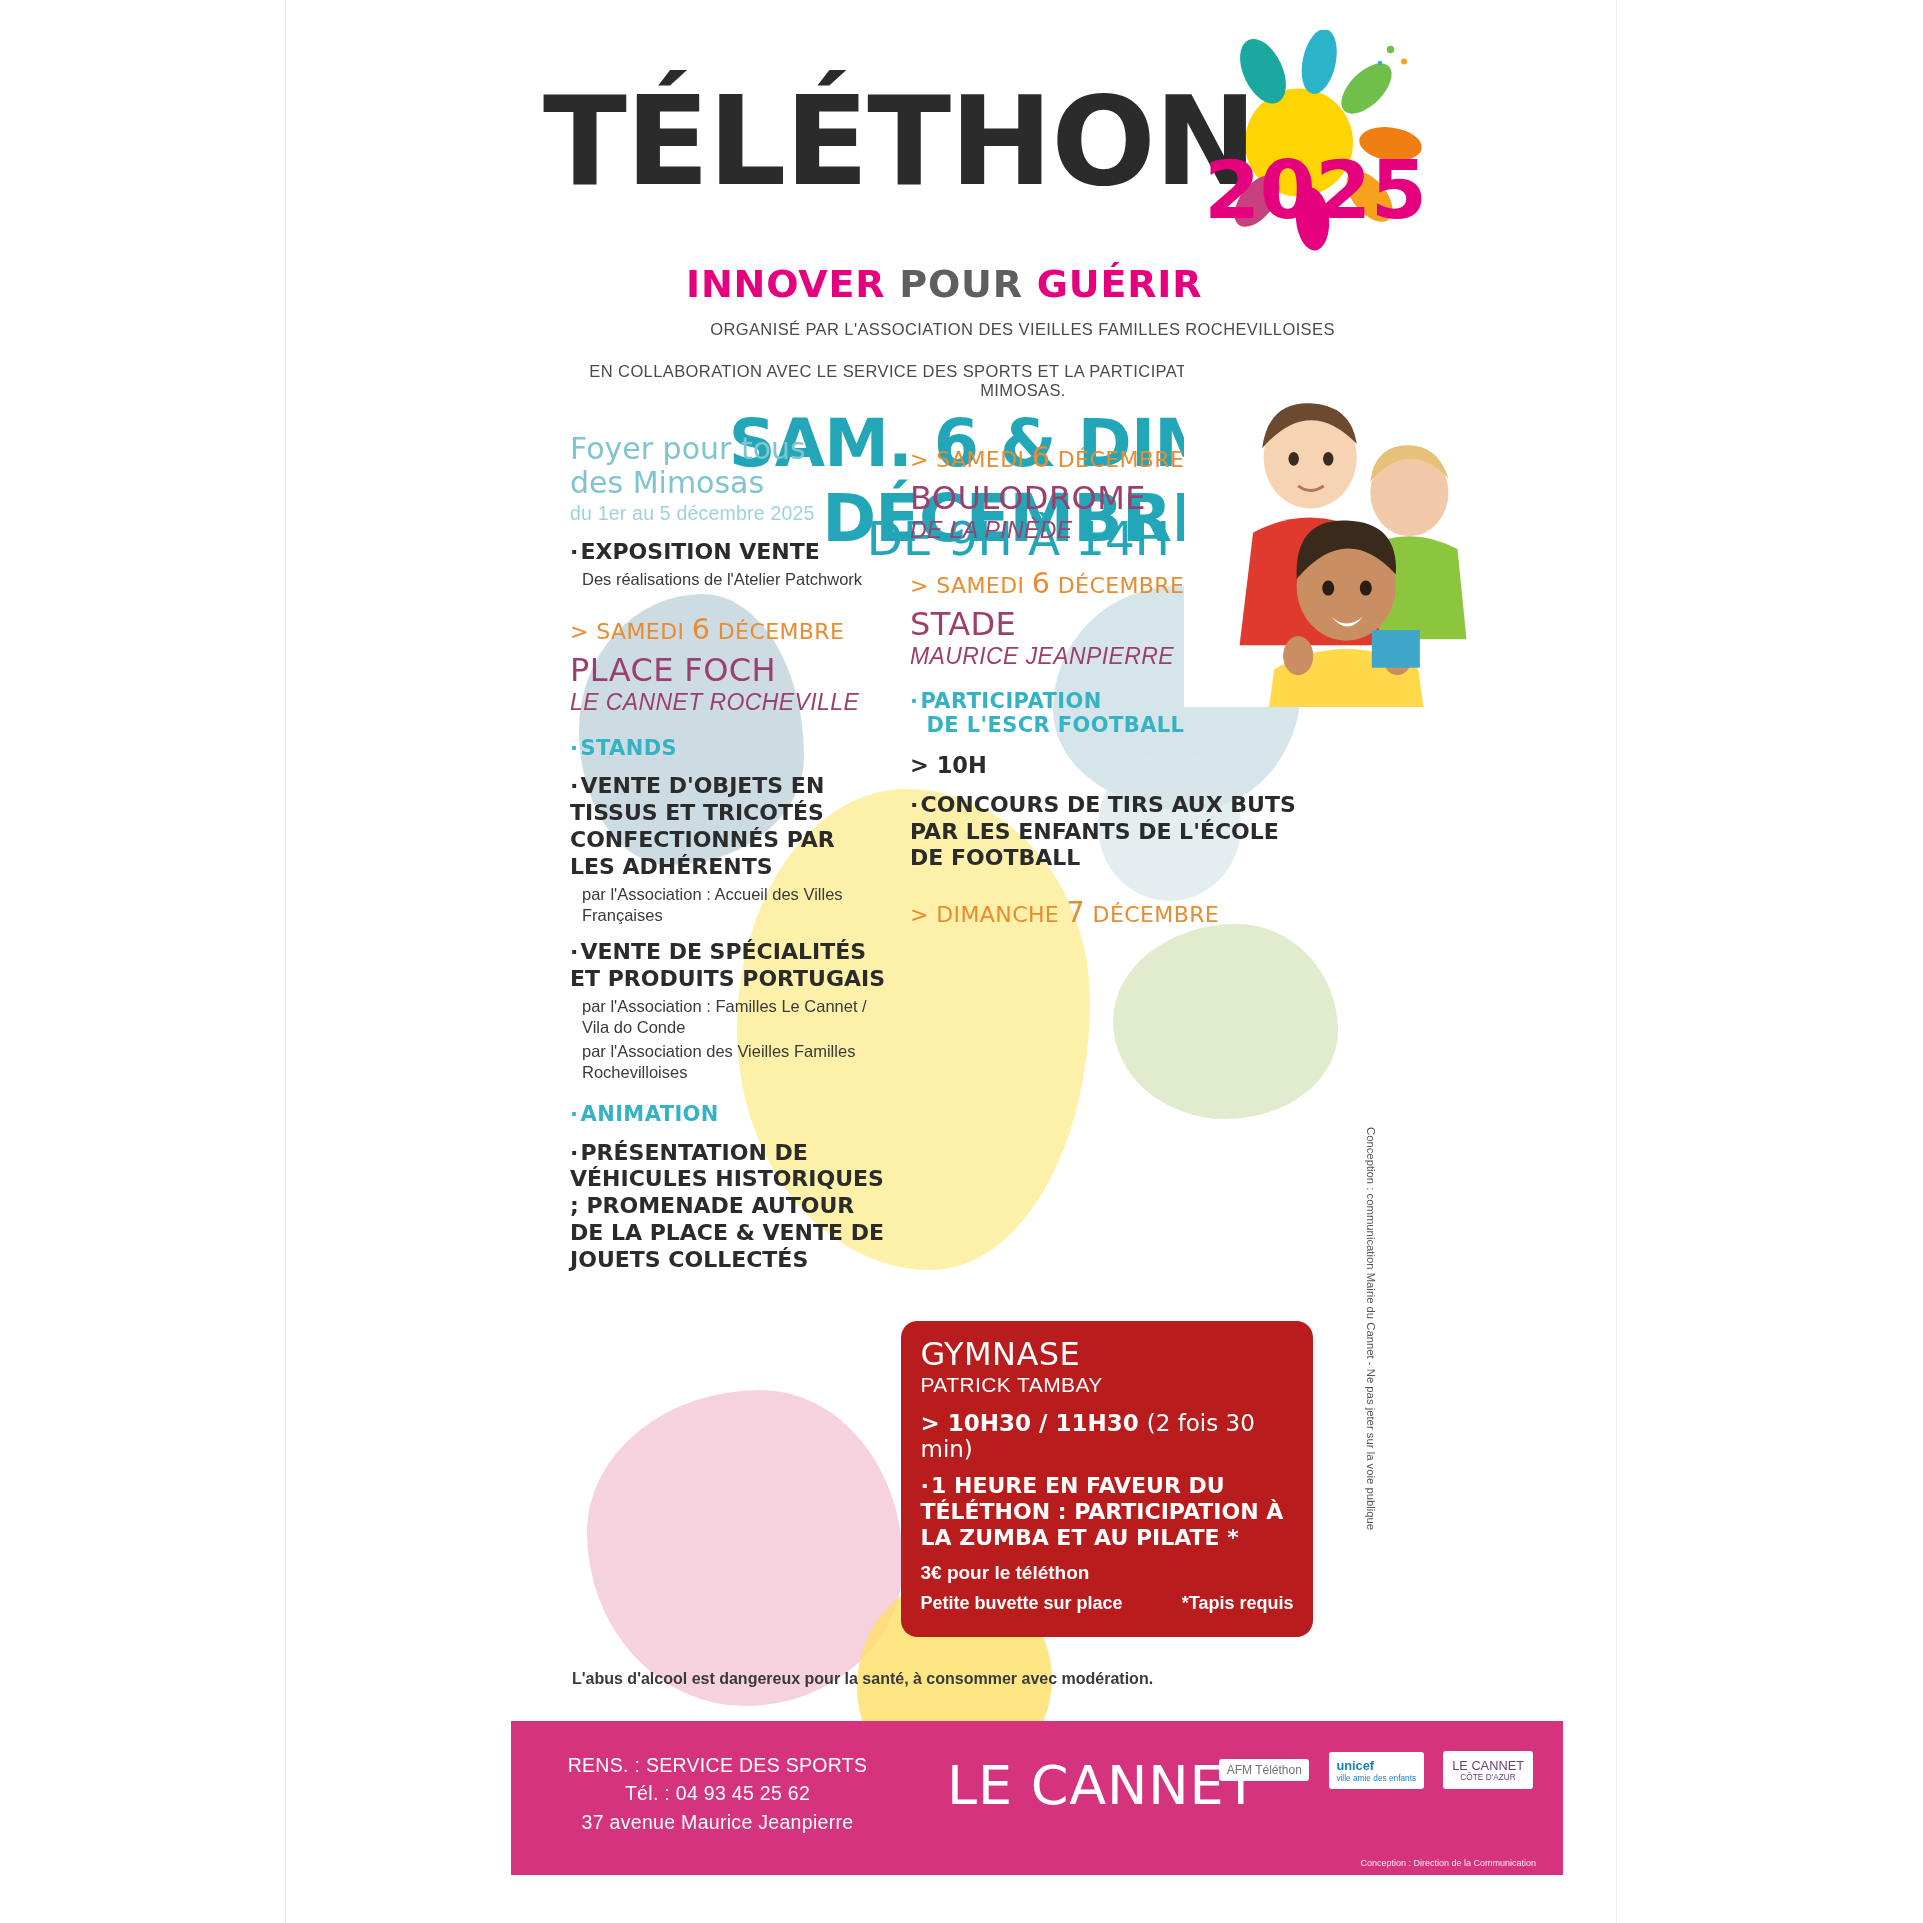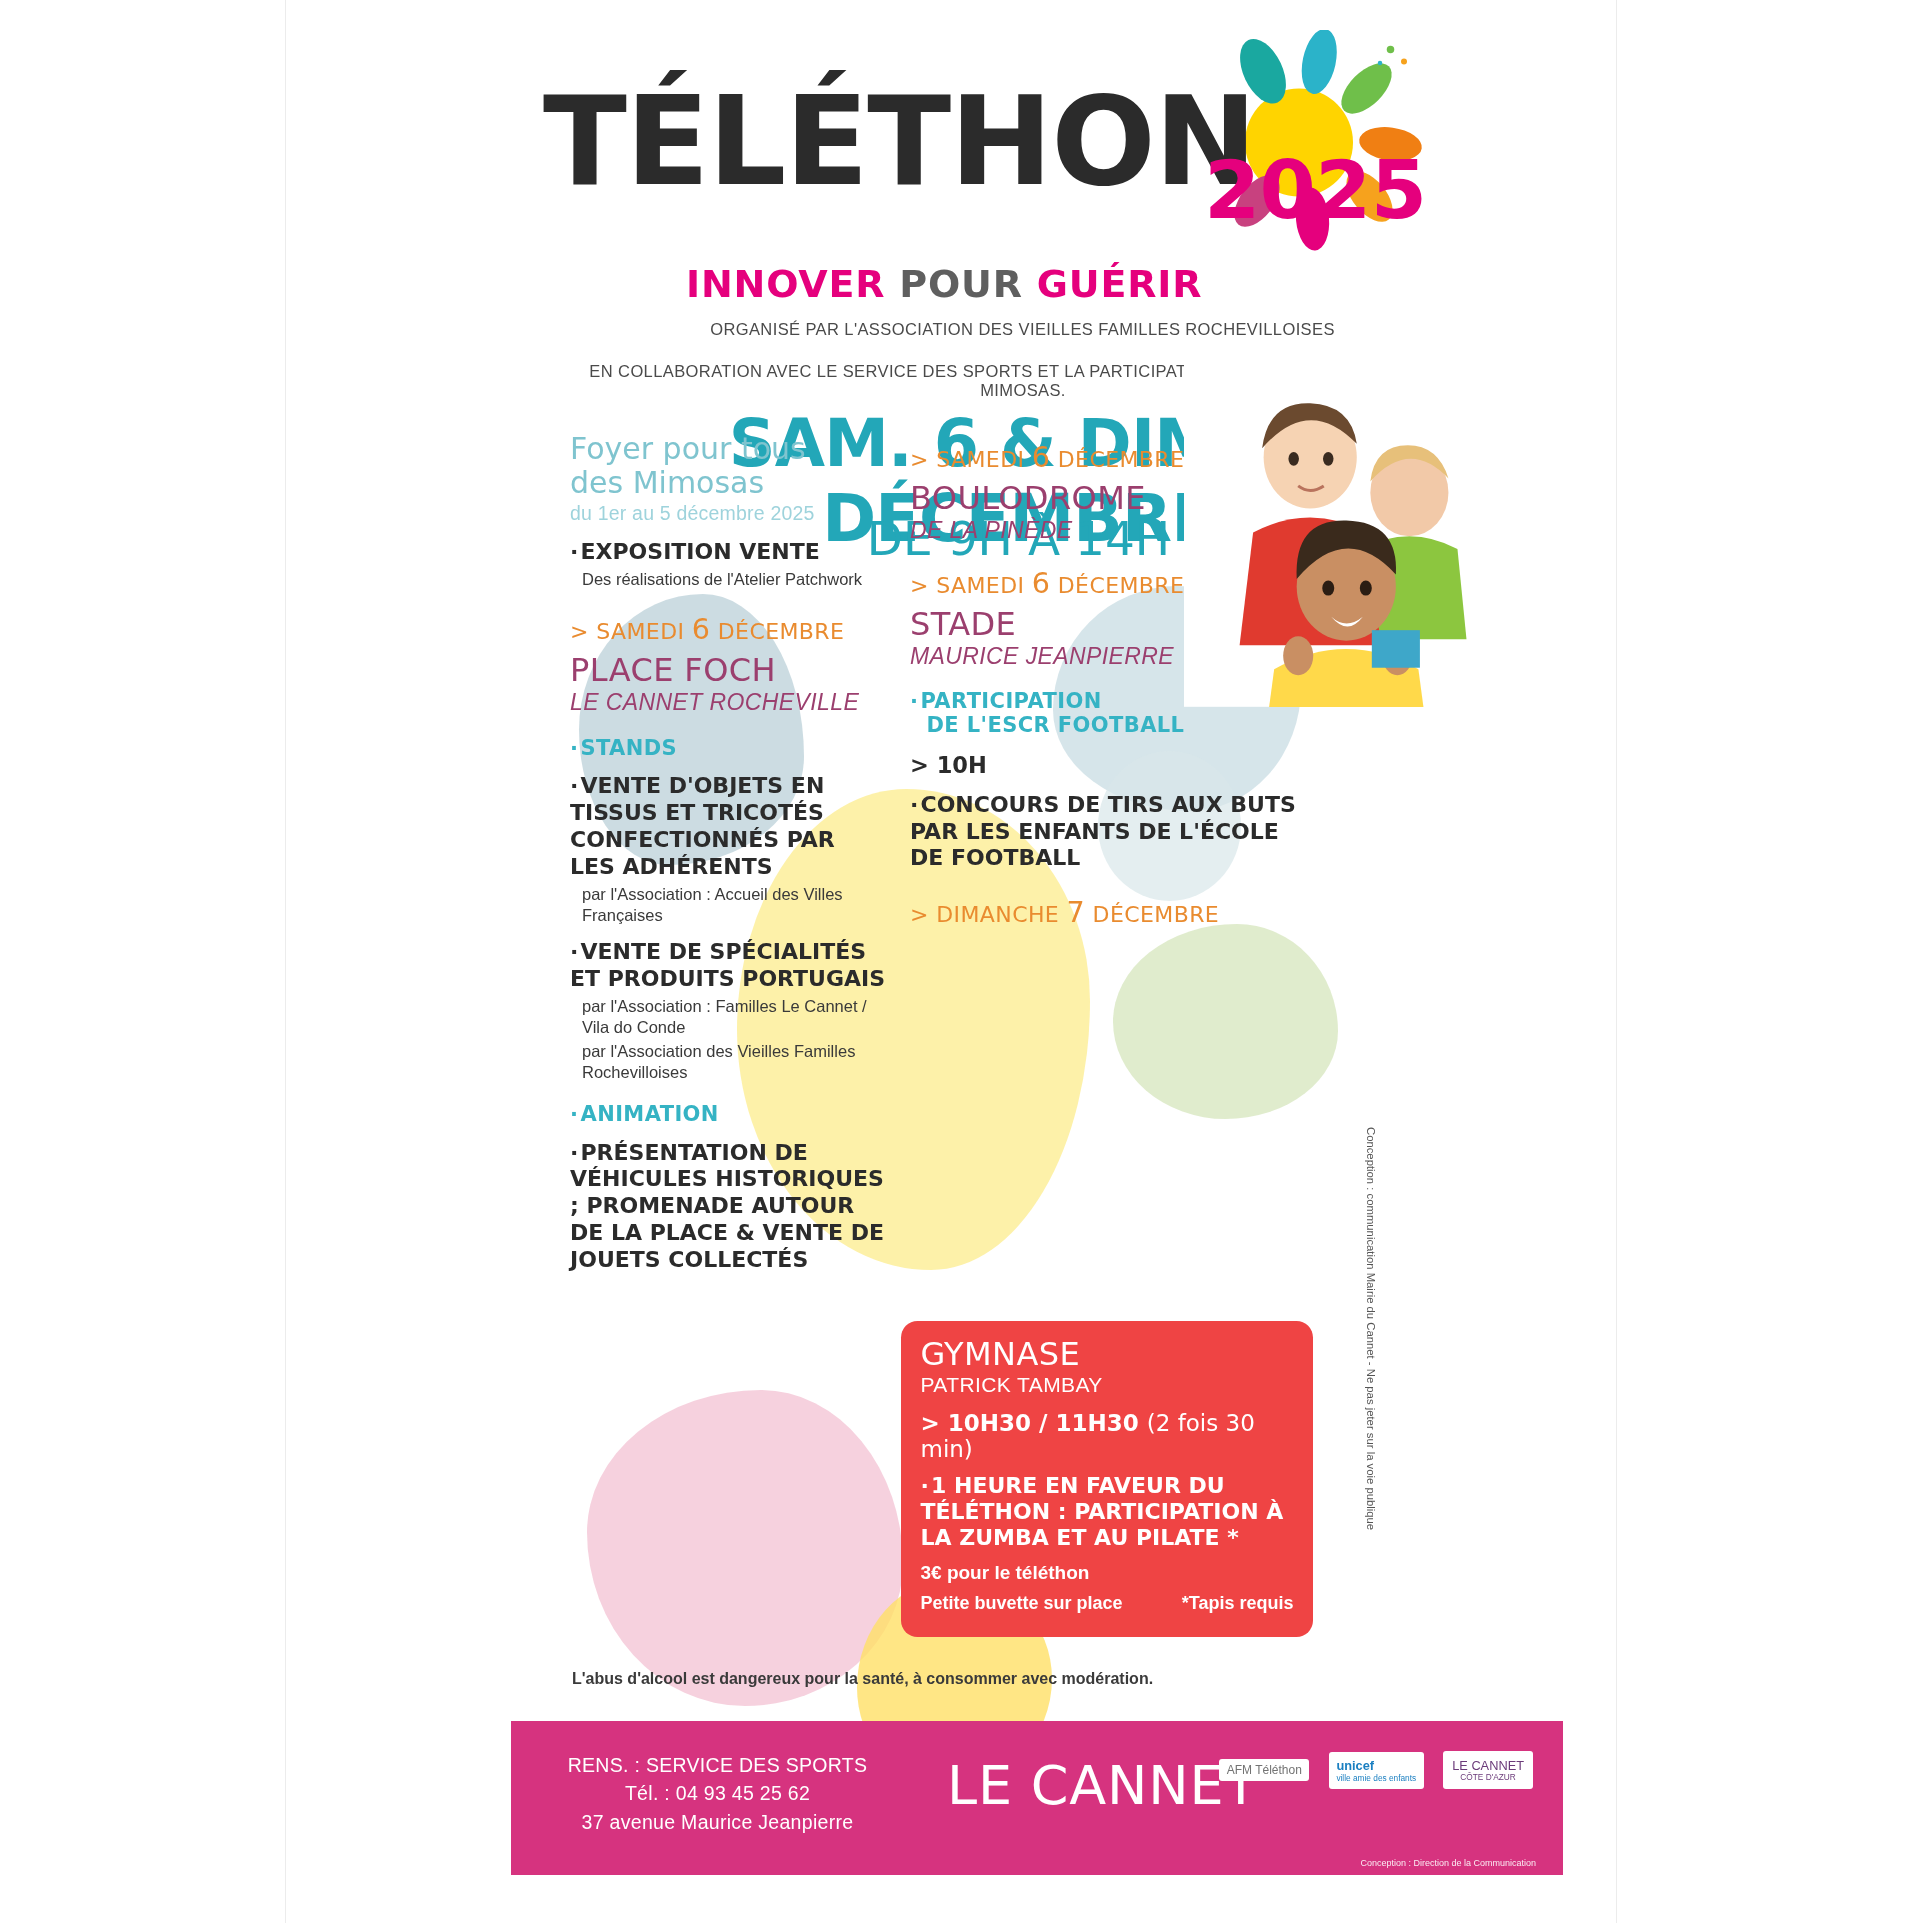--- a/index.html
+++ b/index.html
@@ -106,21 +106,21 @@
   }
 
   .timeline{
     font-family:"DejaVu Sans",sans-serif;font-weight:bold;
     font-size:22.5px;color:#2b2b2b;margin-top:15px;
   }
 
   
   #bluebox{
     position:absolute;left:615px;top:1321px;width:412px;height:316px;
-    background:#ef4444;border-radius:16.5px;z-index:6;padding:13.5px 19.5px 0 19.5px;
+    background:#b91c1c;border-radius:16.5px;z-index:6;padding:13.5px 19.5px 0 19.5px;
     box-sizing:border-box;color:#fff;
   }
   #bluebox .gym{font-family:"DejaVu Sans",sans-serif;font-size:32px;color:#ffffff;letter-spacing:0.4px;}
   #bluebox .gymsub{font-size:21px;color:#ffffff;letter-spacing:0.4px;margin-top:0px;}
   #bluebox .bt{font-family:"DejaVu Sans",sans-serif;font-weight:bold;font-size:23px;margin-top:13.5px;}
   #bluebox .bt .light{font-weight:normal;}
   #bluebox .bitem{font-family:"DejaVu Sans",sans-serif;font-weight:bold;font-size:22px;line-height:1.2;margin-top:10.5px;}
   #bluebox .price{font-size:19px;font-weight:bold;margin-top:10.5px;}
   #bluebox .foot{display:flex;justify-content:space-between;font-size:18px;font-weight:bold;margin-top:9px;}
 

